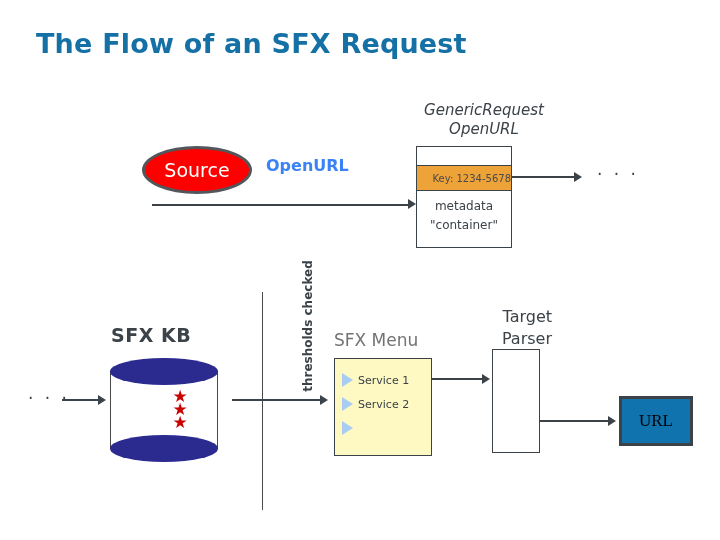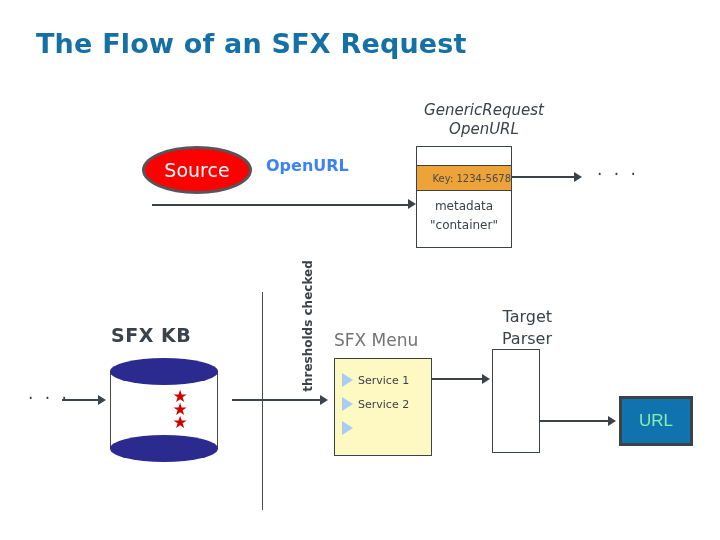--- a/index.html
+++ b/index.html
@@ -280,23 +280,23 @@
     width: 74px;
     height: 50px;
     background: #1173ad;
     border: 3px solid #3b4248;
     box-sizing: border-box;
     display: flex;
     align-items: center;
     justify-content: center;
   }
   #url-box .url-text {
-    color: #86efac;
+    color: #000000;
     font-size: 17px;
-    font-family: Liberation Sans, sans-serif;
+    font-family: Liberation Serif, serif;
   }
 
   
   .arrow-line {
     position: absolute;
     height: 2px;
     background: #3b4248;
   }
   .arrow-head {
     position: absolute;

